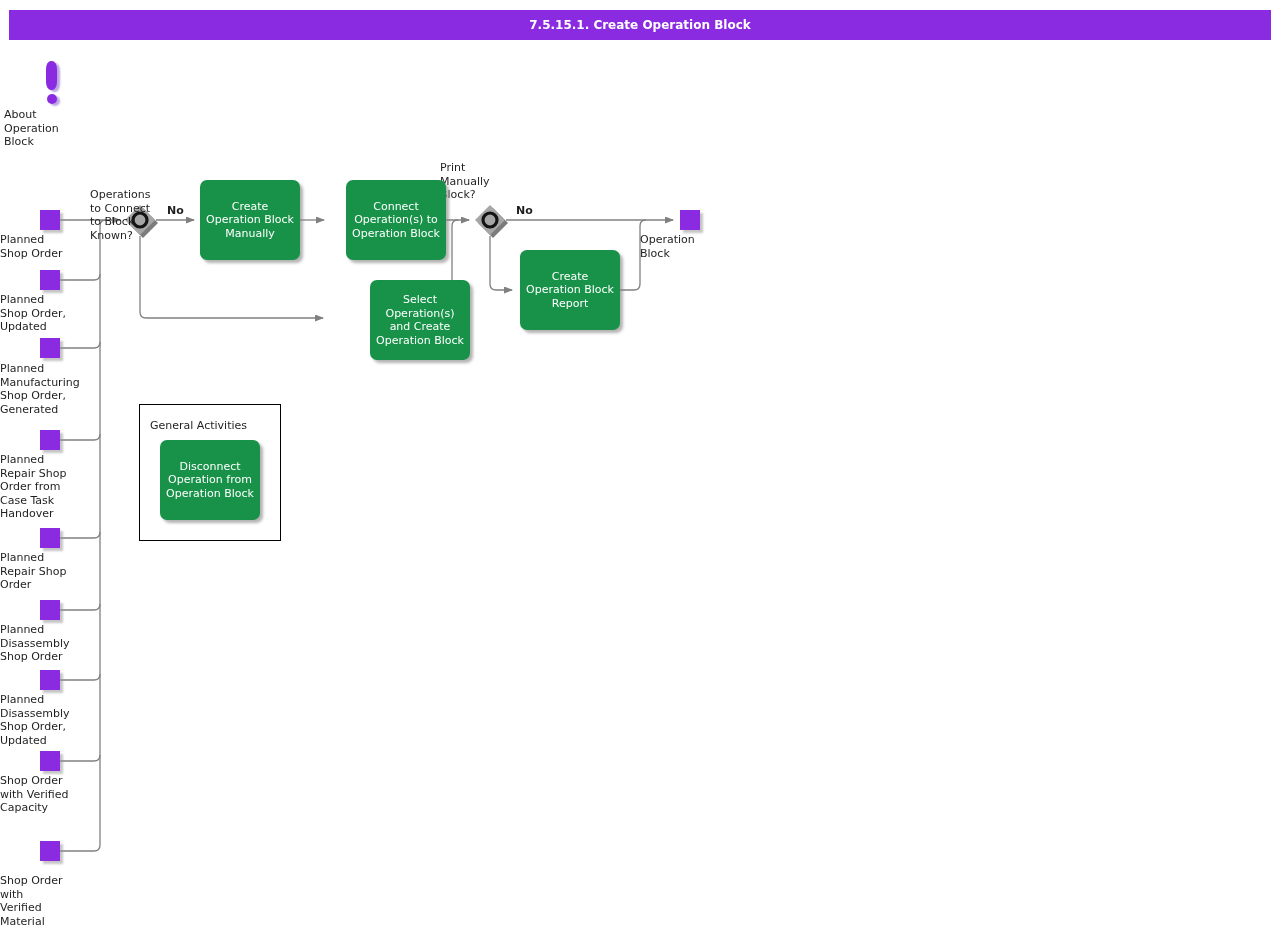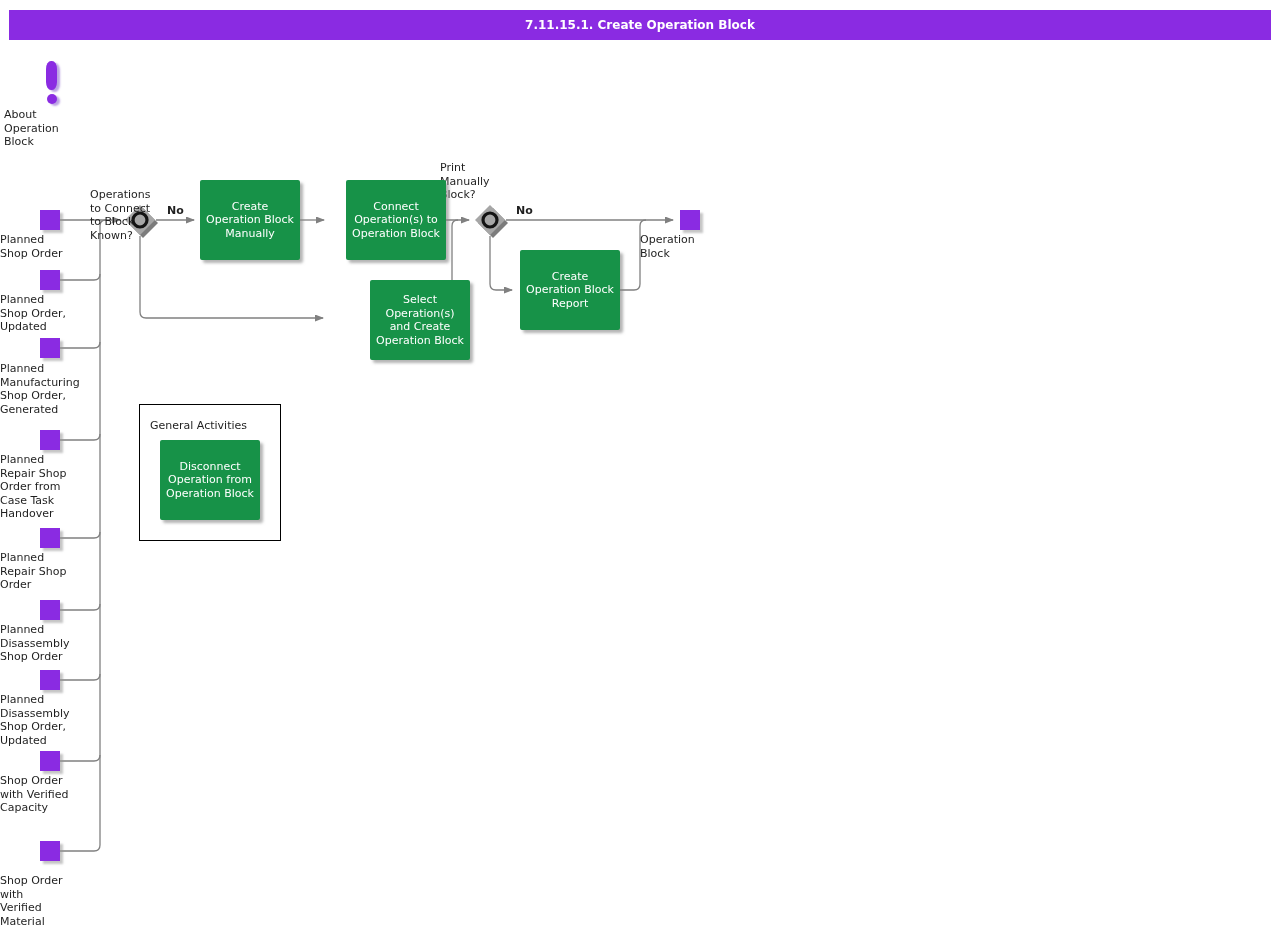--- a/index.html
+++ b/index.html
@@ -15,21 +15,21 @@
     display:flex;align-items:center;justify-content:center;
   }
   .label{
     position:absolute;text-align:left;white-space:pre-line;line-height:13.5px;
   }
   .event-square{
     position:absolute;width:20px;height:20px;background:#8A2BE2;
     box-shadow:3px 3px 2px rgba(150,150,150,0.55);
   }
   .activity{
-    position:absolute;width:100px;height:80px;background:#179248;border-radius:2px;
+    position:absolute;width:100px;height:80px;background:#179248;border-radius:7px;
     box-shadow:3px 3px 3px rgba(130,130,130,0.6);
     color:#ffffff;display:flex;align-items:center;justify-content:center;
     text-align:center;white-space:pre-line;line-height:13.5px;
   }
   .bang-bar{
     position:absolute;left:46px;top:61px;width:11px;height:29px;background:#8A2BE2;
     border-radius:5px/8px;box-shadow:3px 2px 2px rgba(170,140,220,0.8);
   }
   .bang-dot{
     position:absolute;left:47px;top:94px;width:10px;height:10px;background:#8A2BE2;
@@ -83,21 +83,21 @@
     </g>
 
     <g>
       <polygon points="493,208 508,223 493,238 478,223" fill="#7c7c7c"></polygon>
       <polygon points="490,205 505,220 490,235 475,220" fill="#A6A6A6"></polygon>
       <circle cx="490" cy="220" r="7" fill="none" stroke="#141414" stroke-width="3.2"></circle>
     </g>
   </svg>
 
   <div class="title-bar">
-    <span>7.11.15.1. Create Operation Block</span>
+    <span>7.5.15.1. Create Operation Block</span>
   </div>
 
   <div>
     <div class="bang-bar"></div>
     <div class="bang-dot"></div>
   </div>
   <div class="label" style="left:4px;top:108px;width:100px;">About
 Operation
 Block</div>
 

